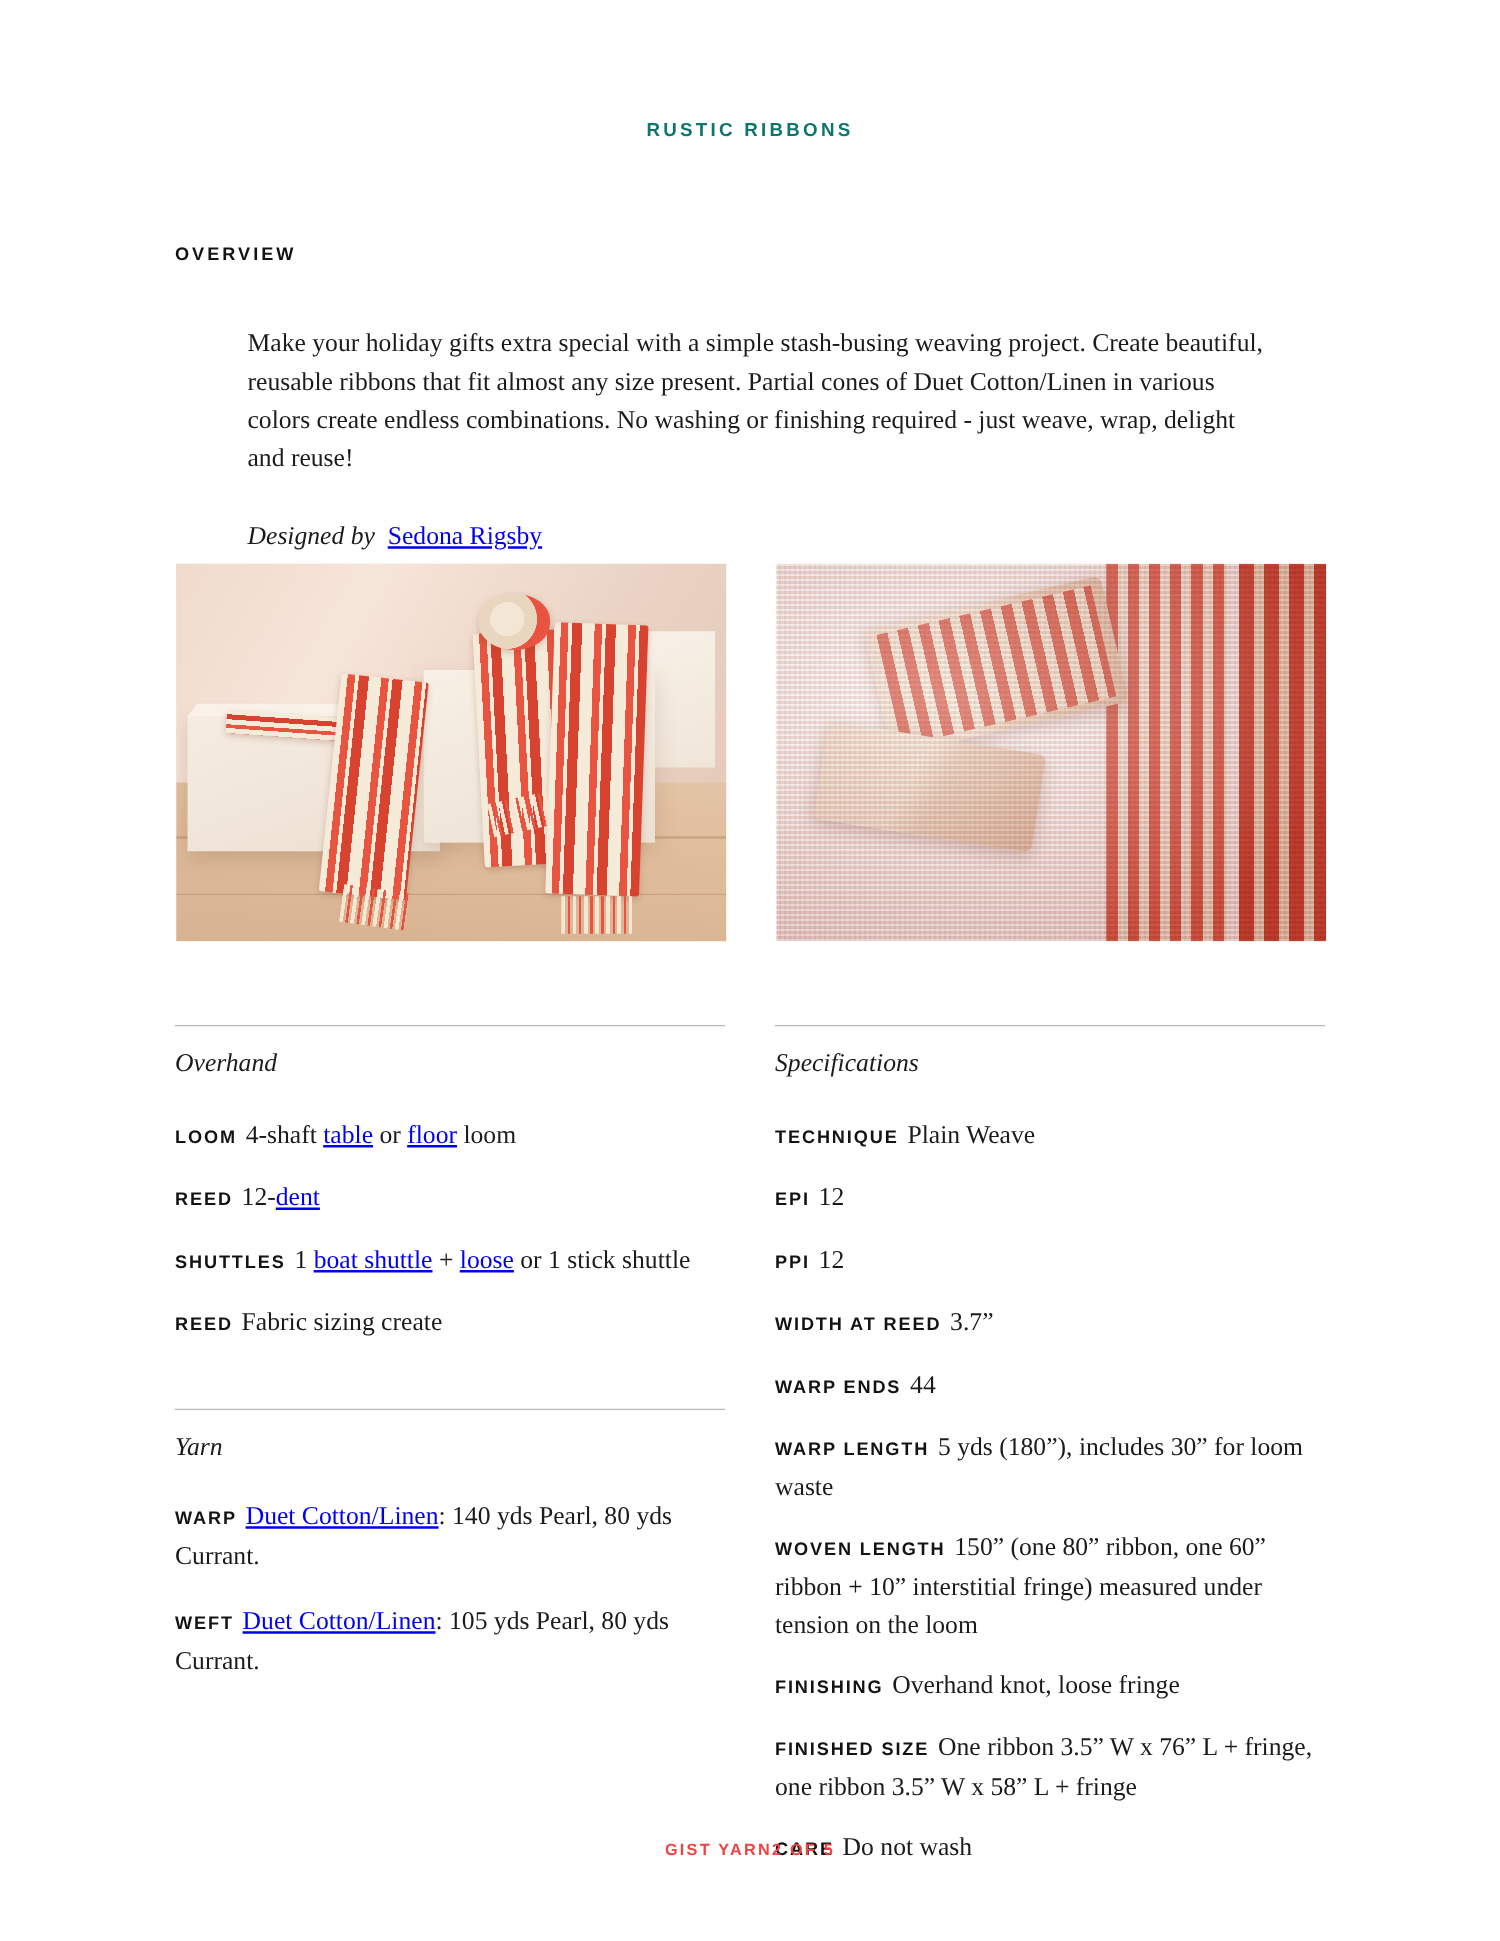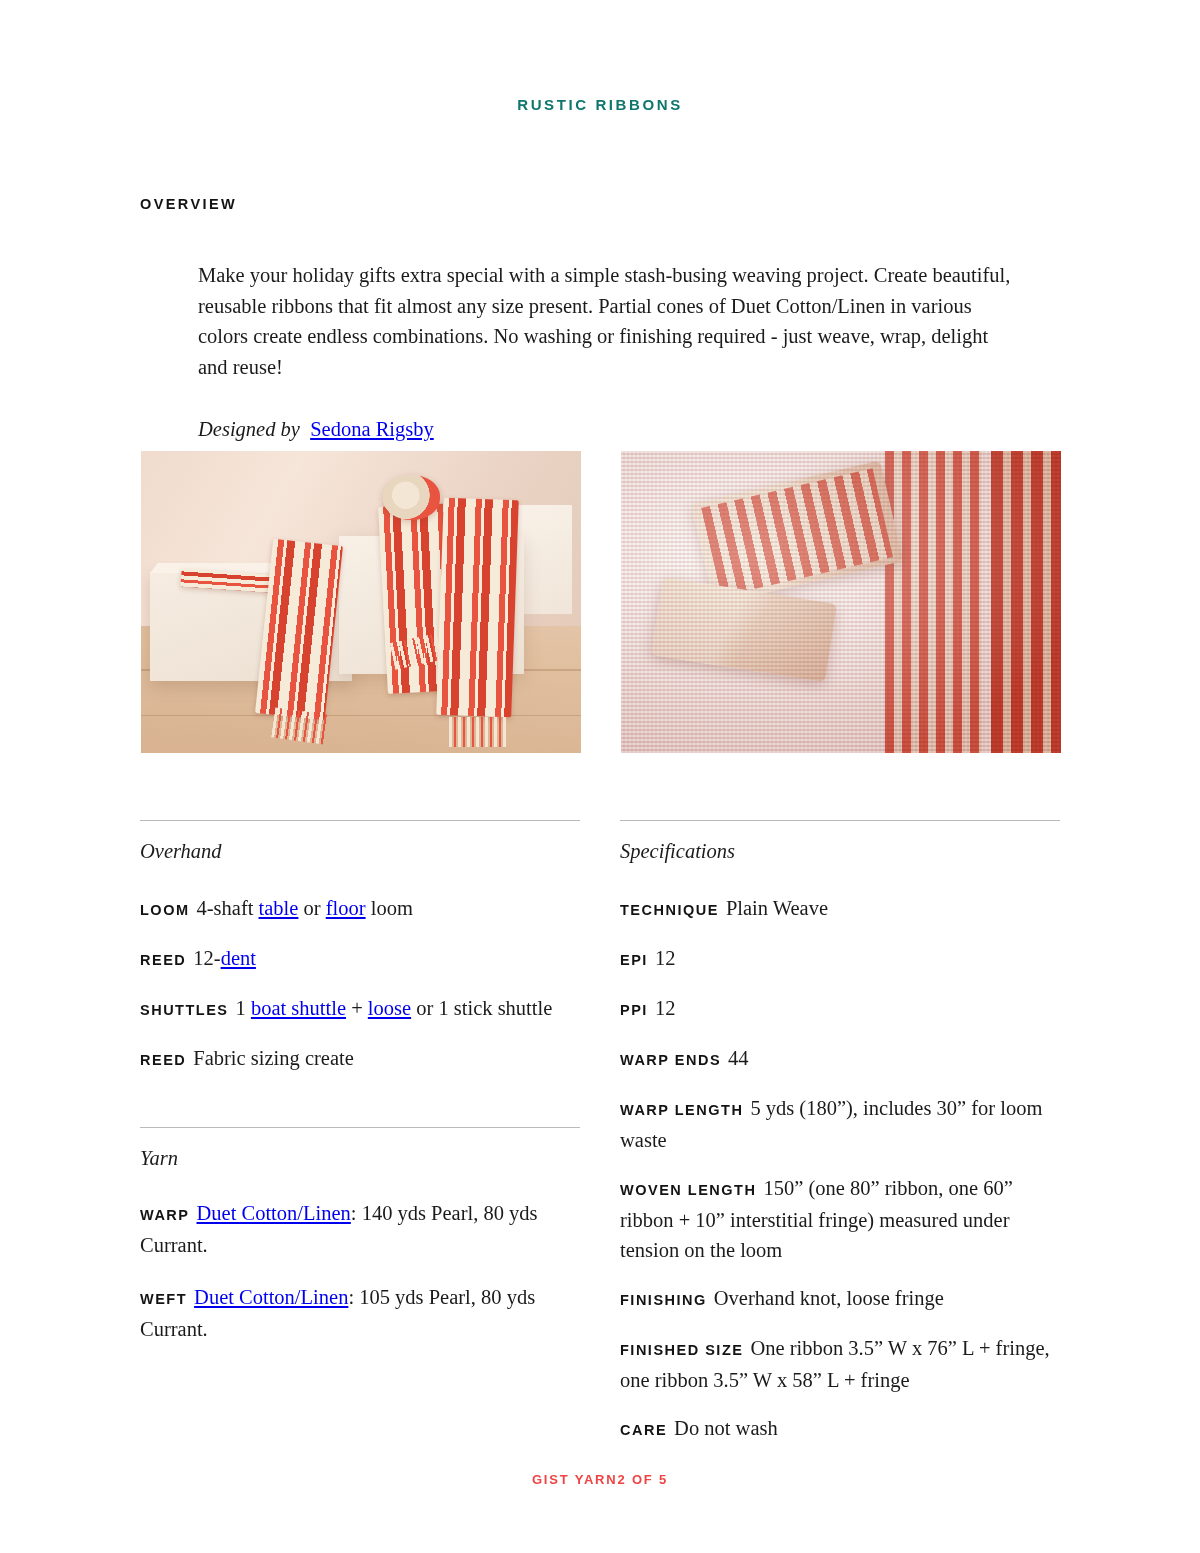--- a/index.html
+++ b/index.html
@@ -368,20 +368,23 @@
       </div>
 
       <div class="spec-row">
         <span class="k">EPI</span><span class="v">12</span>
       </div>
 
       <div class="spec-row">
         <span class="k">PPI</span><span class="v">12</span>
       </div>
 
+      <div class="spec-row">
+        <span class="k">WIDTH AT REED</span><span class="v">3.7”</span>
+      </div>
 
       <div class="spec-row">
         <span class="k">WARP ENDS</span><span class="v">44</span>
       </div>
 
       <div class="spec-row">
         <span class="k">WARP LENGTH</span><span class="v">5 yds (180”), includes 30” for loom waste</span>
       </div>
 
       <div class="spec-row">

